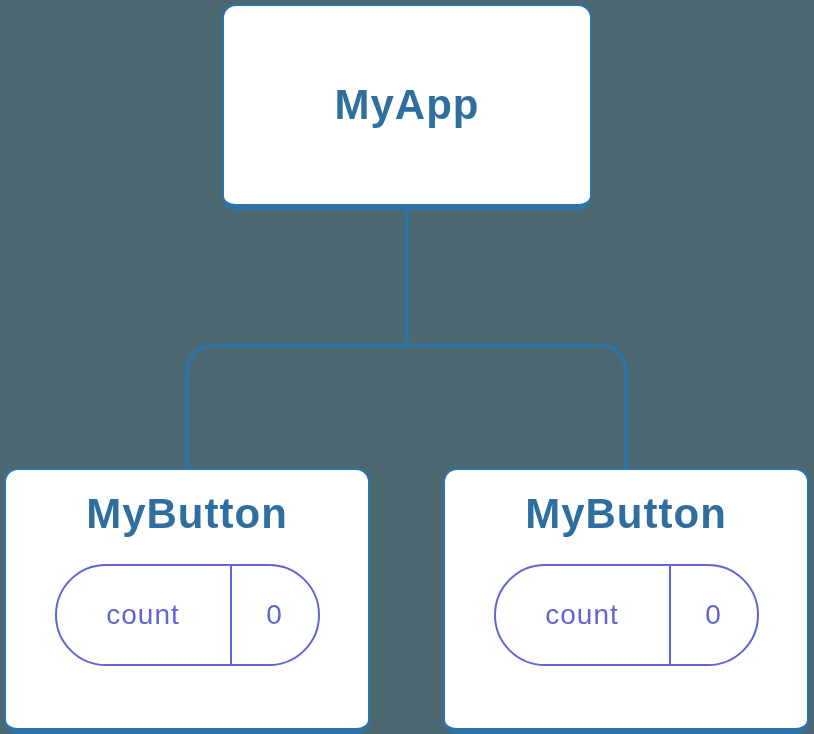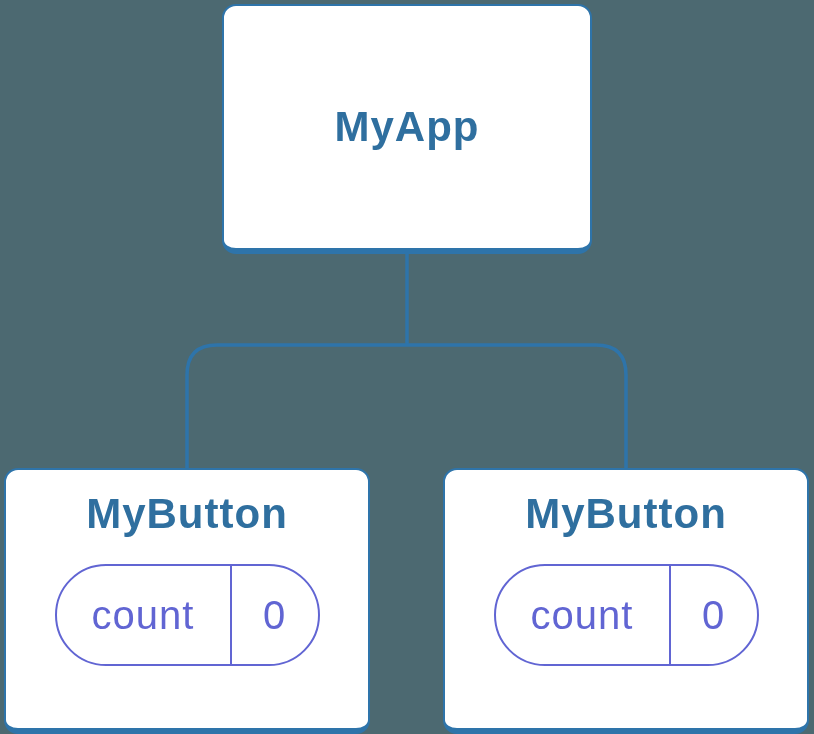--- a/index.html
+++ b/index.html
@@ -38,21 +38,21 @@
     border: 2.5px solid var(--blue);
     border-bottom-width: 6px;
     border-radius: 14px;
     z-index: 1;
     display: flex;
     flex-direction: column;
     align-items: center;
   }
   .node-root {
     left: 222px; top: 4px;
-    width: 370px; height: 250px;
+    width: 370px; height: 206px;
     justify-content: center;
   }
   .node-child {
     top: 468px;
     width: 366px; height: 266px;
     padding-top: 20px;
   }
   .node-child-left  { left: 4px; }
   .node-child-right { left: 443px; }
   .node-label {
@@ -81,21 +81,21 @@
     justify-content: center;
   }
   .pill-value-cell {
     flex: 1;
     display: flex;
     align-items: center;
     justify-content: center;
   }
   .pill-text {
     color: var(--indigo);
-    font-size: 40px;
+    font-size: 28px;
     font-weight: 400;
     letter-spacing: 1px;
     white-space: nowrap;
   }
 </style>
 </head>
 <body>
 
 <div class="canvas">
 

